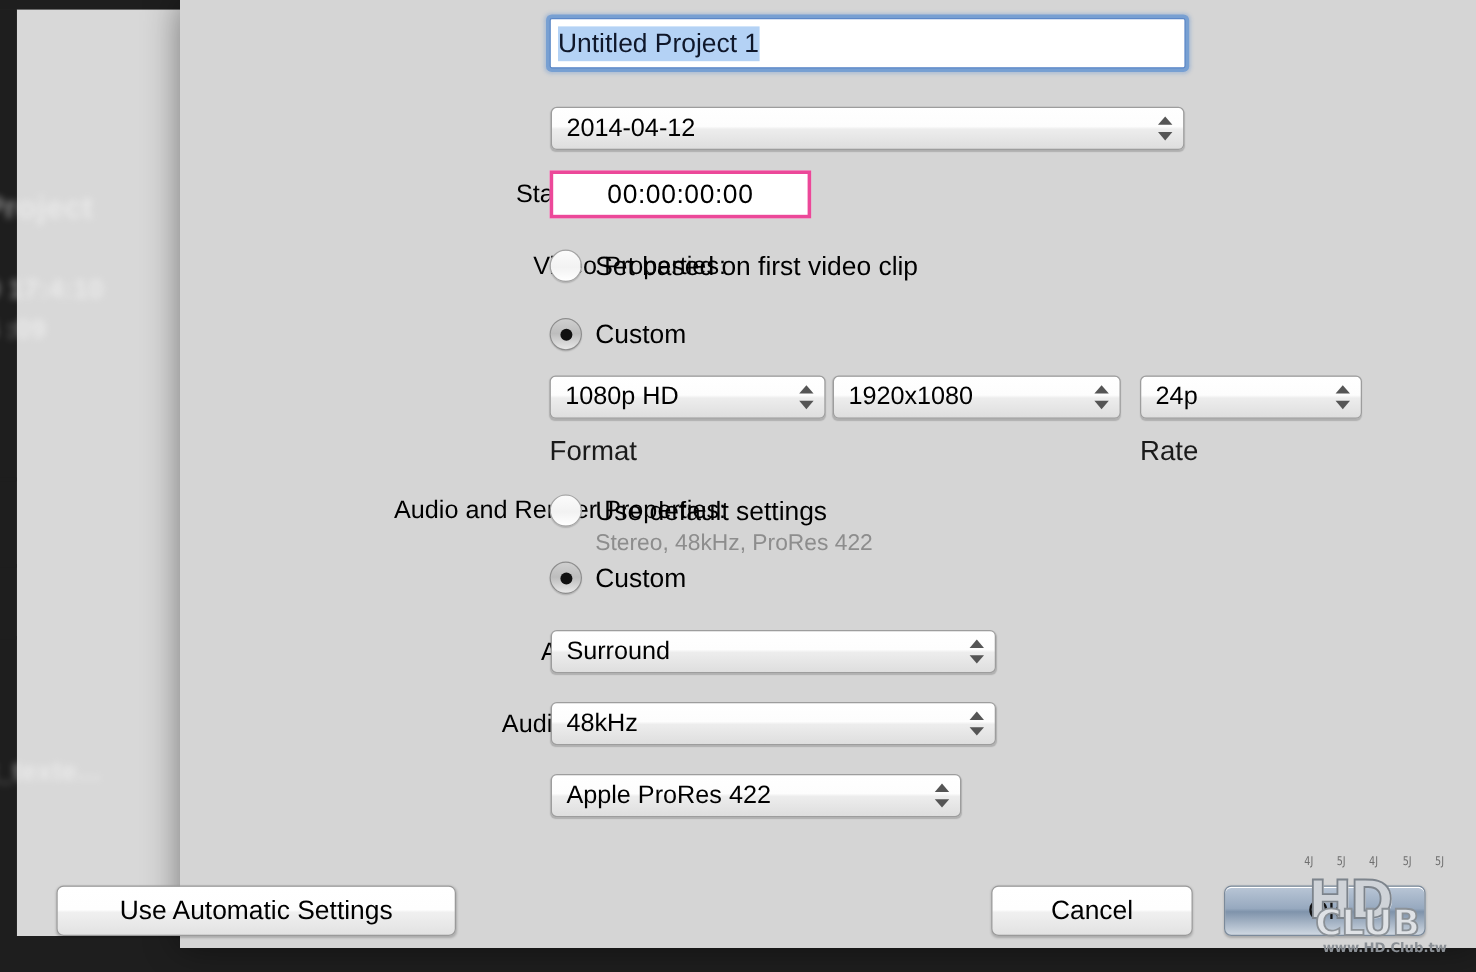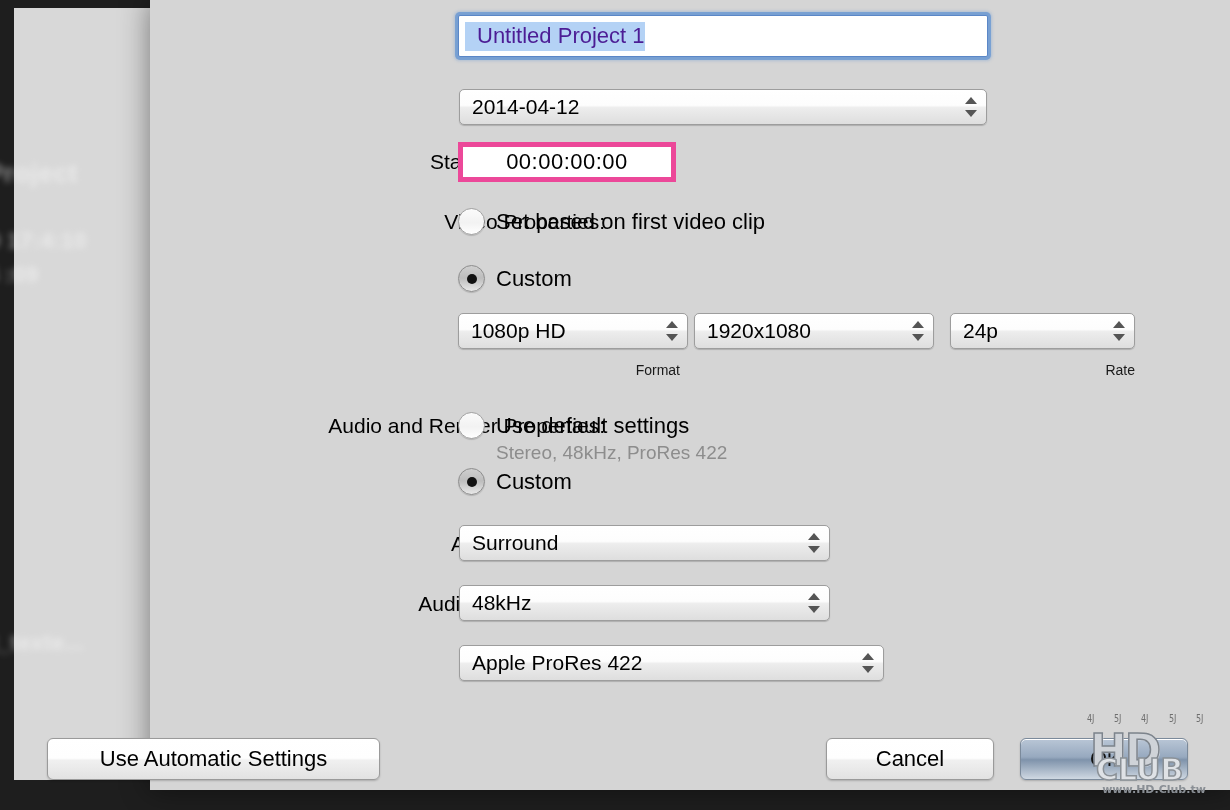--- a/index.html
+++ b/index.html
@@ -64,28 +64,28 @@
     padding: 0 6px;
   }
   .textfield.focused {
     border: 1px solid #5b87c7;
     box-shadow: 0 0 0 3px rgba(86,140,210,.62),
                 0 0 3px 4px rgba(86,140,210,.30);
     border-radius: 2px;
   }
   .sel {
     background: #b4d2f5;
-    color: #4c1d95;
-    padding: 1px 0 2px 12px;
+    color: #0f172a;
+    padding: 1px 0 2px 0;
   }
 
   .timecode {
     position: absolute;
     background: #fff;
-    border: 5px solid #ec4899;
+    border: 3px solid #ec4899;
     font-size: 22px;
     color: #000;
     display: flex;
     align-items: center;
     justify-content: center;
     letter-spacing: .5px;
   }
 
   
   .popup {
@@ -113,23 +113,23 @@
     position: absolute; left: 0;
     width: 0; height: 0;
     border-left: 6px solid transparent;
     border-right: 6px solid transparent;
   }
   .popup .arrows i.up   { top: 2px;    border-bottom: 7px solid #555; }
   .popup .arrows i.down { bottom: 2px; border-top: 7px solid #555; }
 
   .sub-caption {
     position: absolute;
-    font-size: 14px;
+    font-size: 23px;
     color: #1a1a1a;
-    text-align: right;
+    text-align: left;
   }
 
   
   .radio-row { position: absolute; display: flex; align-items: center; }
   .radio {
     width: 27px; height: 27px;
     border-radius: 50%;
     flex: 0 0 auto;
     position: relative;
     background: linear-gradient(to bottom, #fbfbfb 0%, #f2f2f2 55%, #ffffff 100%);
@@ -343,21 +343,21 @@
   <div class="label-col" style="top:592px;">Audio Sample Rate:</div>
   <div class="popup" style="left:309px;top:585px;width:371px;">
     <span>48kHz</span>
     <span class="arrows">
           <i class="up"></i>
           <i class="down"></i>
         </span>
   </div>
 
   <div class="label-col" style="top:652px;">Render Format:</div>
-  <div class="popup" style="left:309px;top:645px;width:425px;">
+  <div class="popup" style="left:309px;top:645px;width:342px;">
     <span>Apple ProRes 422</span>
     <span class="arrows">
           <i class="up"></i>
           <i class="down"></i>
         </span>
   </div>
 
   <div class="btn" style="left:676px;top:738px;width:168px;">Cancel</div>
   <div class="btn" style="left:-103px;top:738px;width:333px;">Use Automatic Settings</div>
   <div class="btn default" style="left:870px;top:738px;width:168px;">Ok</div>

